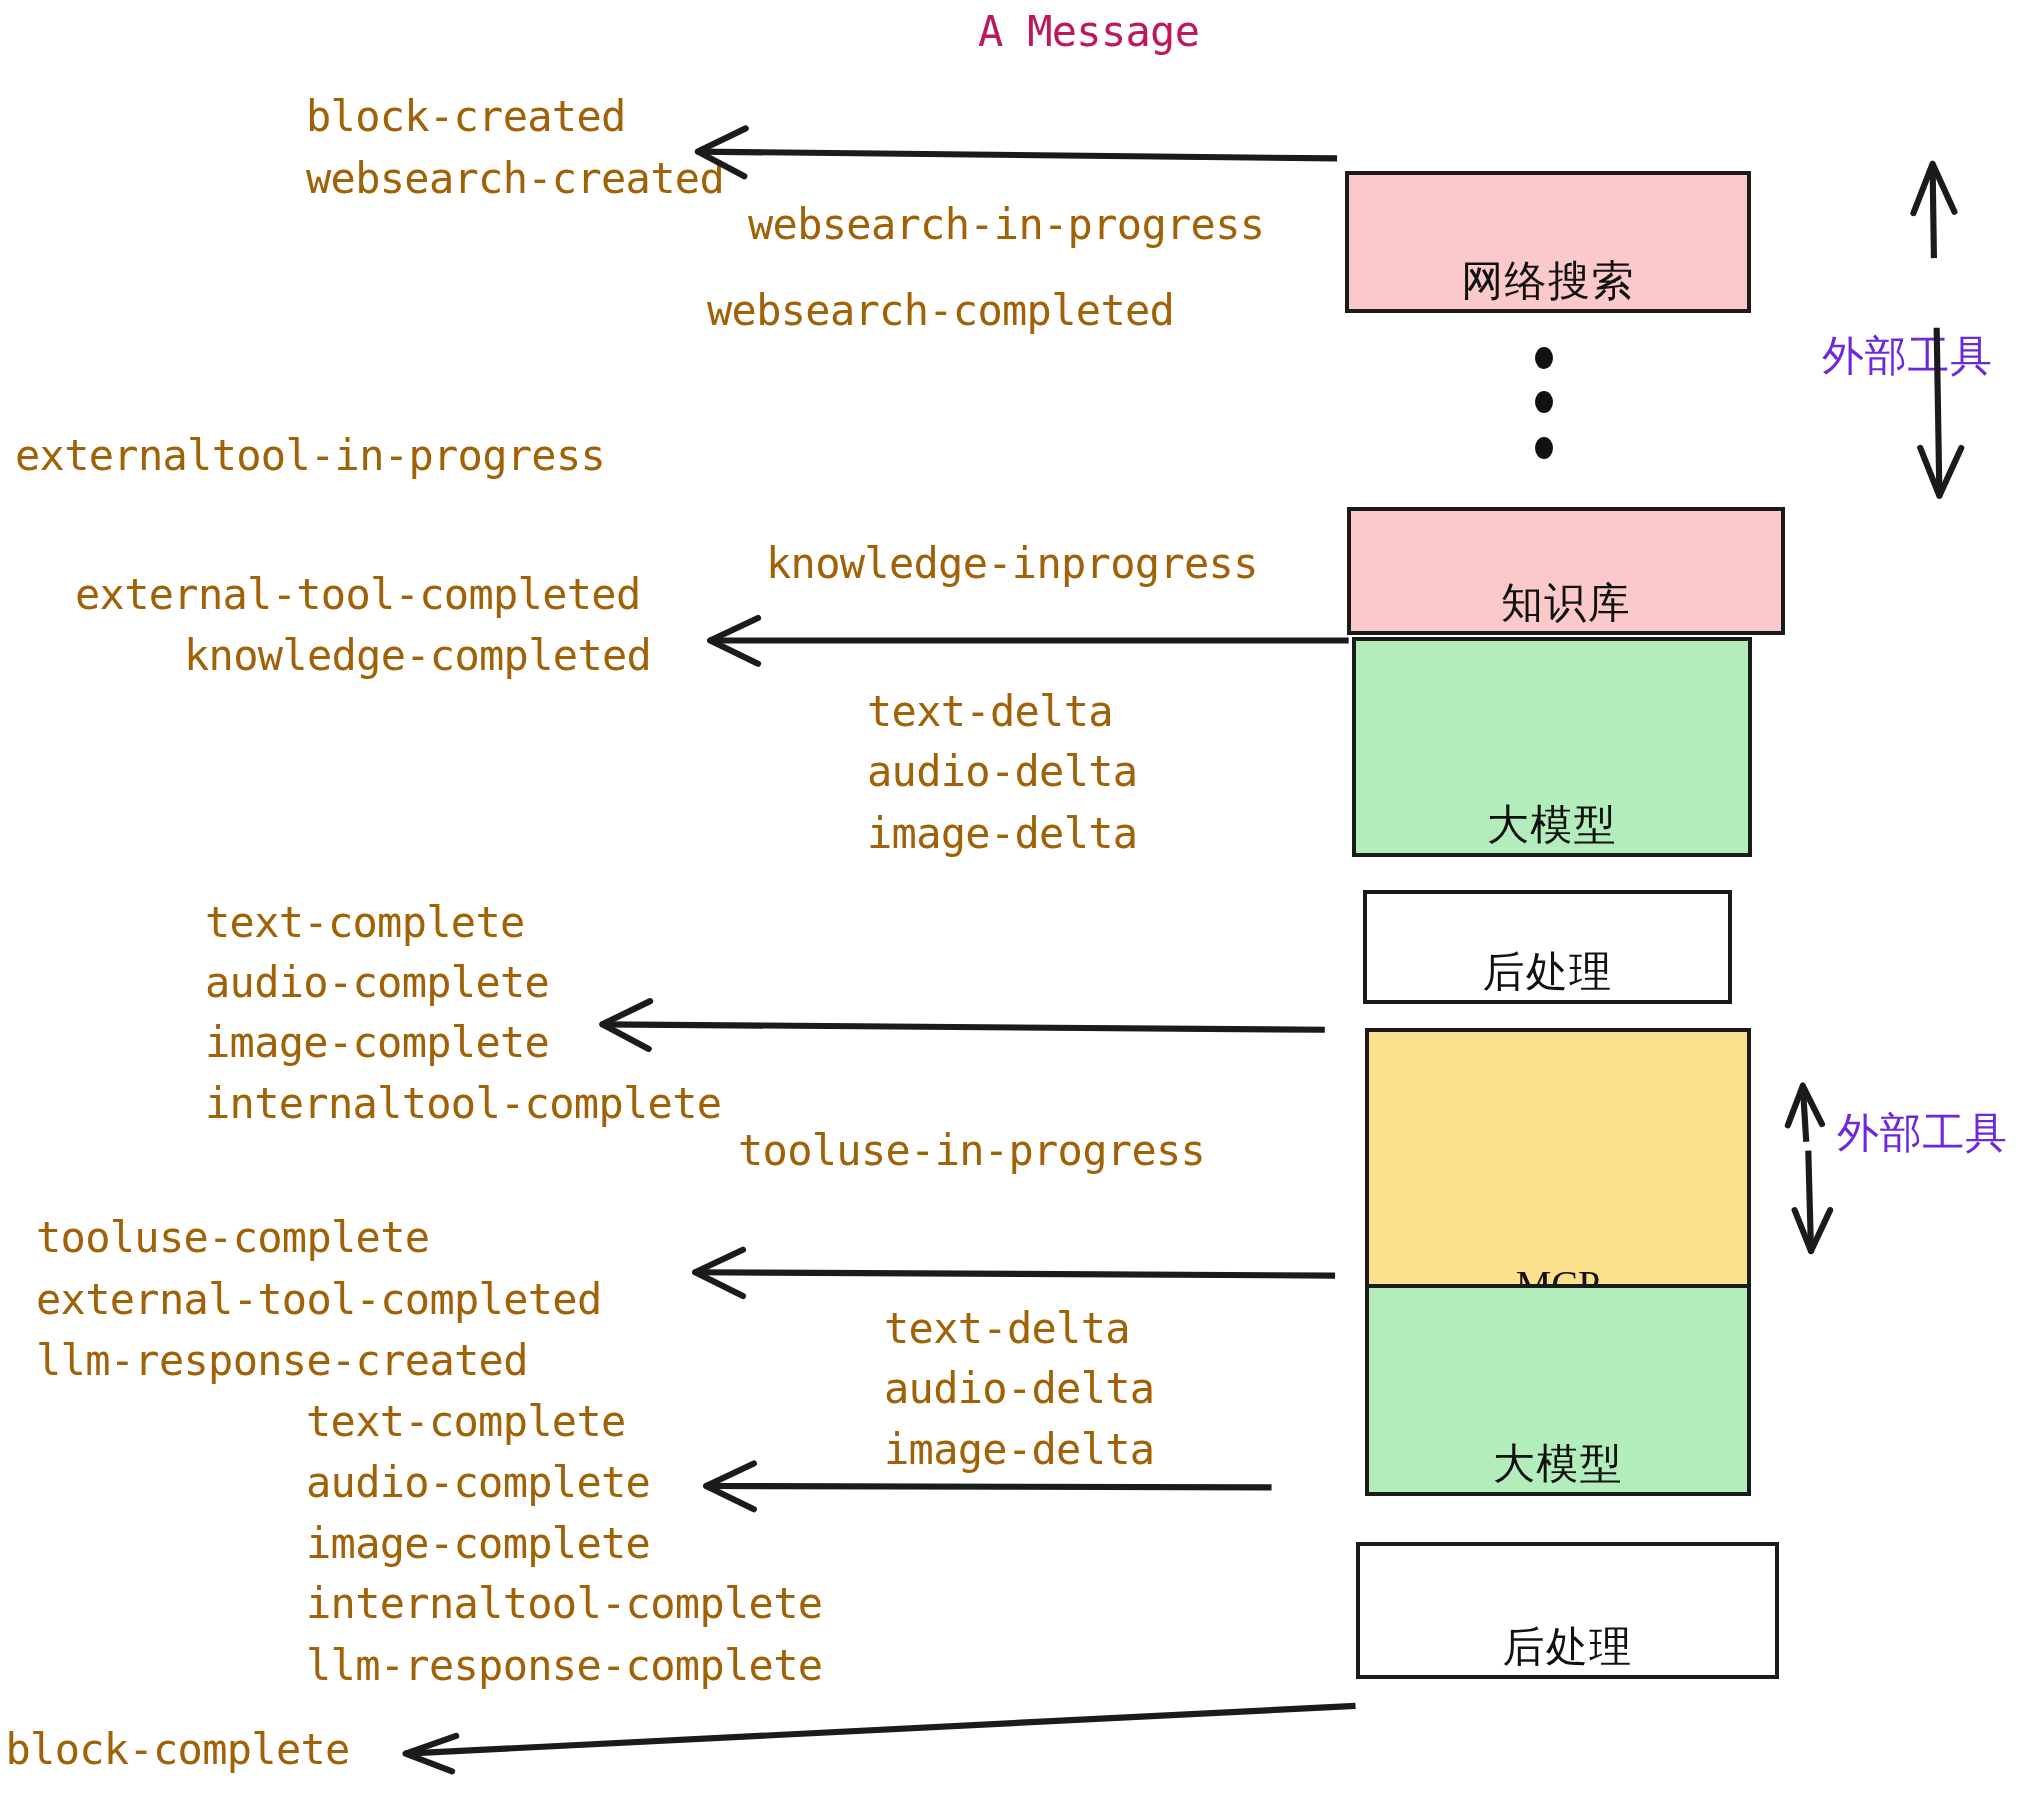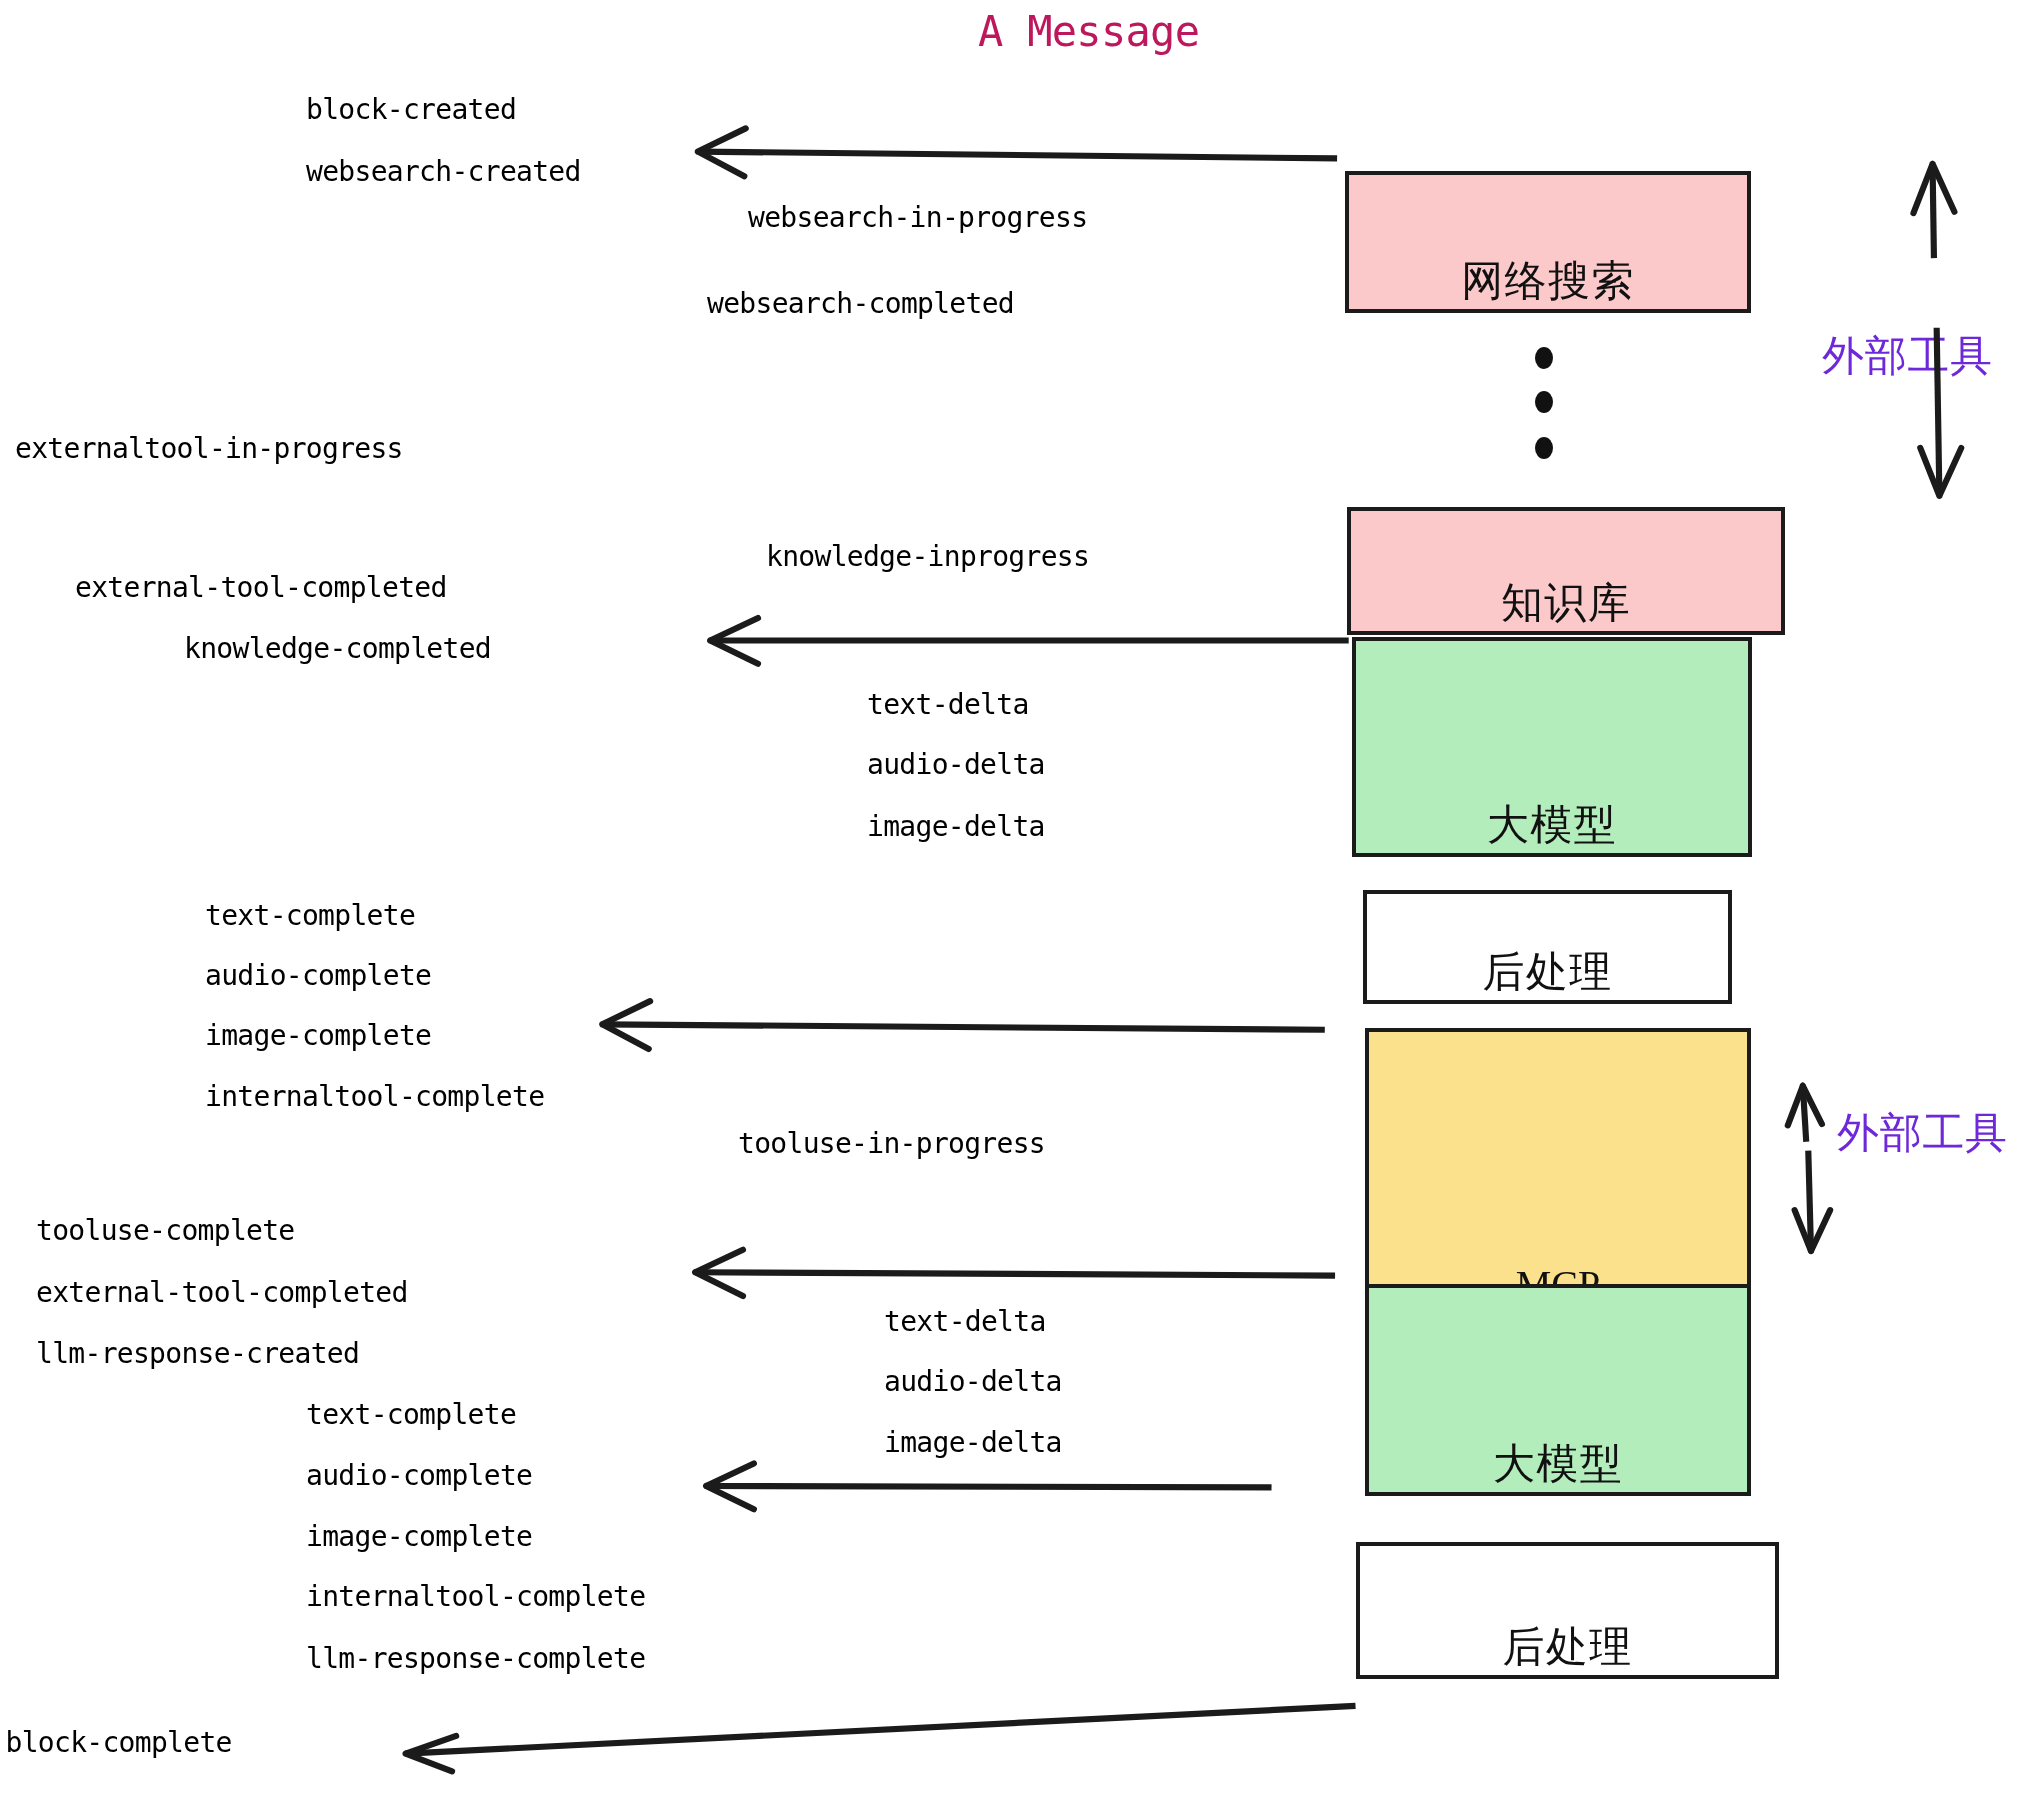--- a/index.html
+++ b/index.html
@@ -6,23 +6,23 @@
   #stage{
     position:relative;
     width:2035px;height:1796px;
     background:#ffffff;
     font-family:"DejaVu Sans Mono", monospace;
     overflow:hidden;
   }
   .evt{
     position:absolute;
     font-family:"DejaVu Sans Mono","Liberation Mono",monospace;
-    font-size:28px;
+    font-size:42px;
     line-height:1.0;
-    color:#000000;
+    color:#a16207;
     white-space:nowrap;
     letter-spacing:-0.7px;
   }
   .title{
     position:absolute;
     font-family:"DejaVu Sans Mono","Liberation Mono",monospace;
     font-size:42px;
     color:#be185d;
     white-space:nowrap;
     letter-spacing:-0.7px;

